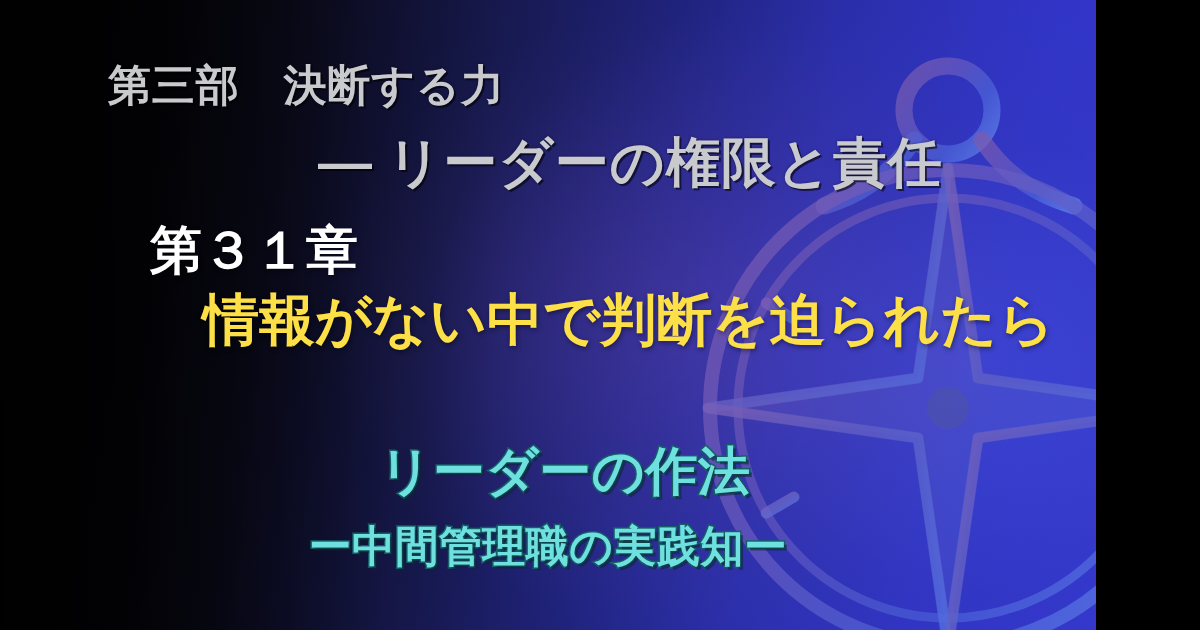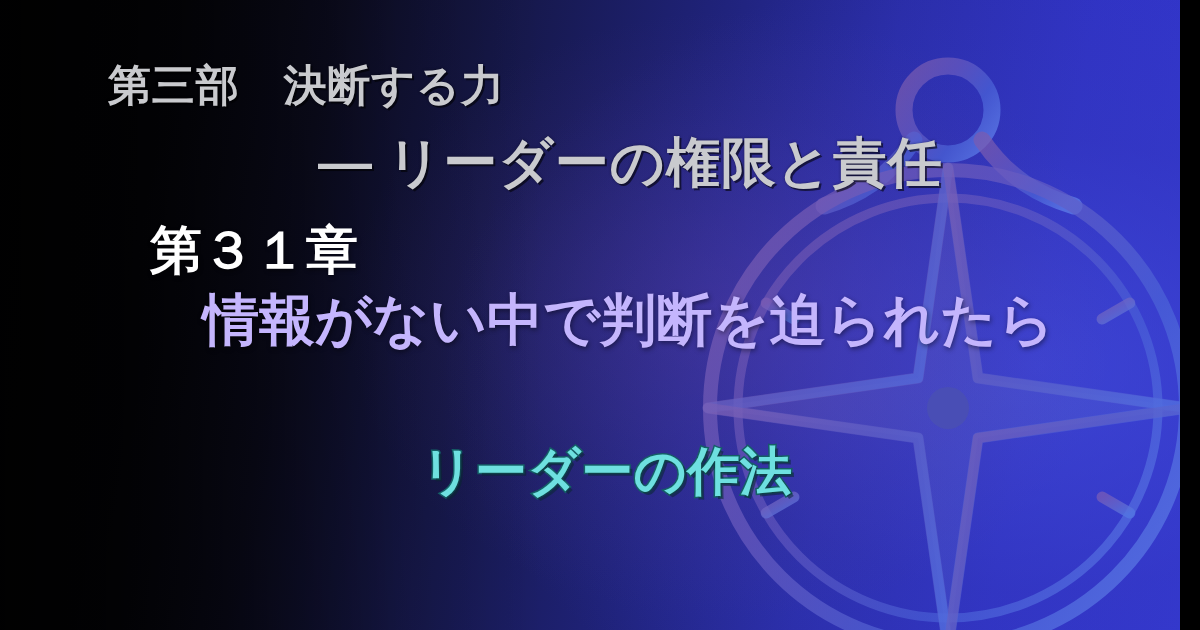--- a/index.html
+++ b/index.html
@@ -5,21 +5,21 @@
 <style>
   html, body {
     margin: 0;
     padding: 0;
     background: #000;
   }
   * { box-sizing: border-box; }
 
   .card {
     position: relative;
-    width: 1180px;
+    width: 1096px;
     height: 630px;
     overflow: hidden;
     font-family: "Liberation Sans", "DejaVu Sans", sans-serif;
     background: #0a0a14;
   }
 
   
   .bg-base {
     position: absolute;
     inset: 0;
@@ -113,21 +113,21 @@
     white-space: nowrap;
     text-shadow: 1px 2px 4px rgba(0,0,0,0.45);
     margin-top: 8px;
   }
   .chapter-title {
     position: absolute;
     left: 203px;
     top: 283px;
     font-size: 56px;
     font-weight: 700;
-    color: #c4b5fd;
+    color: #fde047;
     white-space: nowrap;
     text-shadow: 1px 2px 5px rgba(0,0,0,0.45);
   }
 
   .brand {
     position: absolute;
     width: 100%;
     text-align: center;
     color: #6ee0e0;
     font-weight: 800;
@@ -230,15 +230,16 @@
     <div class="part-line2">
       <span class="dash">—</span><span>リーダーの権限と責任</span>
     </div>
 
     <div class="chapter-num">第３１章</div>
 
     <div class="chapter-title">情報がない中で判断を迫られたら</div>
 
     <div class="brand brand-title">リーダーの作法</div>
 
+    <div class="brand brand-sub">ー中間管理職の実践知ー</div>
 
   </div>
 </div>
 
 </body></html>

